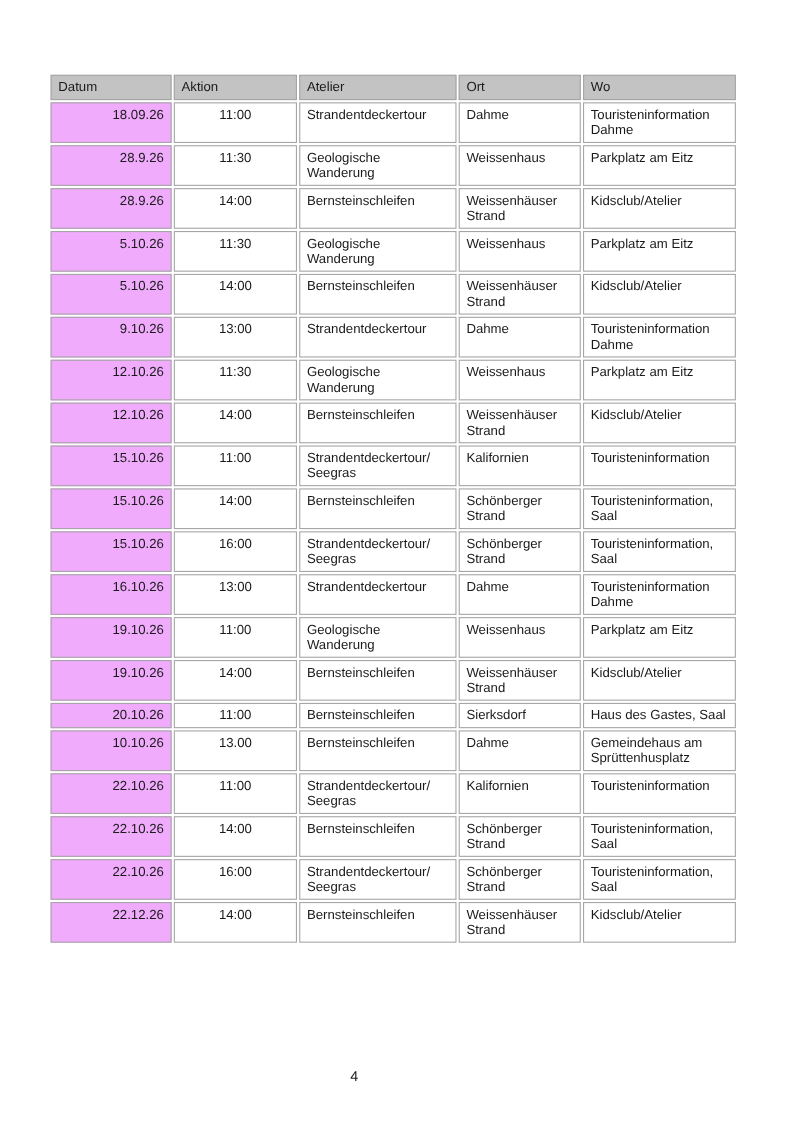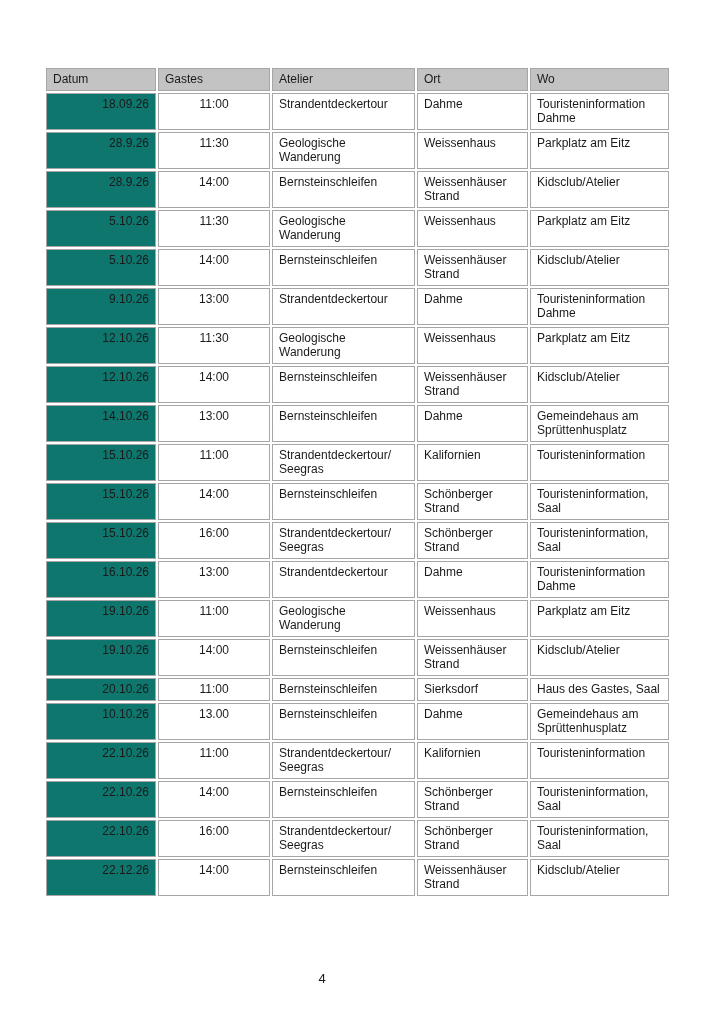--- a/index.html
+++ b/index.html
@@ -44,21 +44,21 @@
   }
   table.events th {
     background: #c3c3c3;
     text-align: left;
   }
   table.events td {
     background: #ffffff;
     text-align: left;
   }
   table.events td.col-datum {
-    background: #0f766e;
+    background: #f0abfc;
     text-align: right;
   }
   table.events td.col-uhrzeit {
     text-align: center;
     margin-left: 24px;
   }
   .page-number {
     position: absolute;
     left: 0;
     right: 0;
@@ -78,21 +78,21 @@
     <colgroup>
       <col style="width:110px">
       <col style="width:112px">
       <col style="width:143px">
       <col style="width:111px">
       <col style="width:139px">
     </colgroup>
     <thead>
       <tr>
         <th>Datum</th>
-        <th>Gastes</th>
+        <th>Aktion</th>
         <th>Atelier</th>
         <th>Ort</th>
         <th>Wo</th>
       </tr>
     </thead>
     <tbody>
         <tr>
           <td class="col-datum">18.09.26</td>
           <td class="col-uhrzeit">11:00</td>
           <td class="col-aktion">Strandentdeckertour</td>
@@ -147,28 +147,20 @@
         </tr>
         <tr>
           <td class="col-datum">12.10.26</td>
           <td class="col-uhrzeit">14:00</td>
           <td class="col-aktion">Bernsteinschleifen</td>
           <td class="col-ort">Weissenhäuser
 Strand</td>
           <td class="col-wo">Kidsclub/Atelier</td>
         </tr>
         <tr>
-          <td class="col-datum">14.10.26</td>
-          <td class="col-uhrzeit">13:00</td>
-          <td class="col-aktion">Bernsteinschleifen</td>
-          <td class="col-ort">Dahme</td>
-          <td class="col-wo">Gemeindehaus am
-Sprüttenhusplatz</td>
-        </tr>
-        <tr>
           <td class="col-datum">15.10.26</td>
           <td class="col-uhrzeit">11:00</td>
           <td class="col-aktion">Strandentdeckertour/
 Seegras</td>
           <td class="col-ort">Kalifornien</td>
           <td class="col-wo">Touristeninformation</td>
         </tr>
         <tr>
           <td class="col-datum">15.10.26</td>
           <td class="col-uhrzeit">14:00</td>

